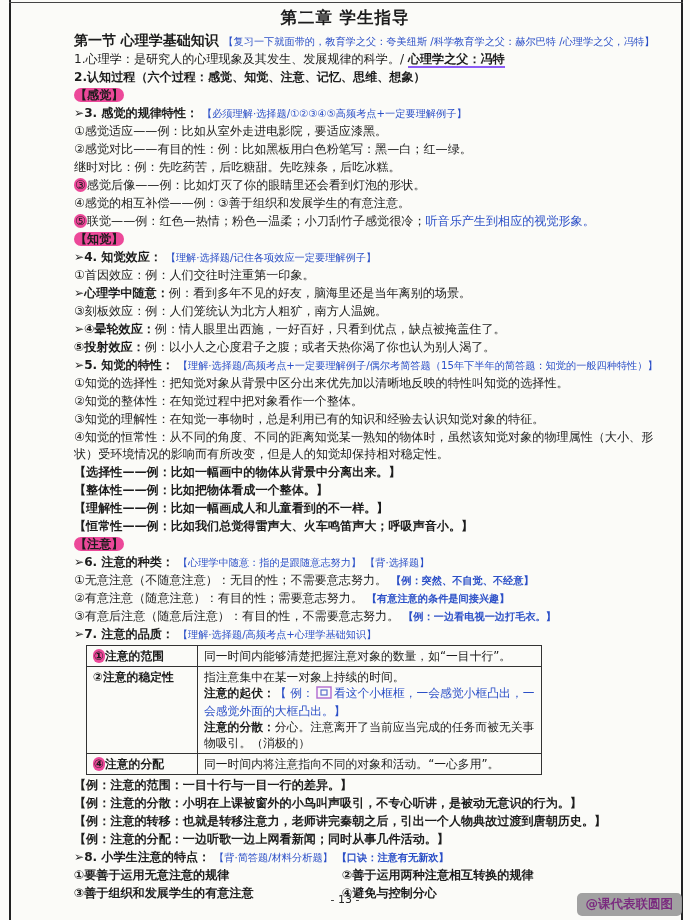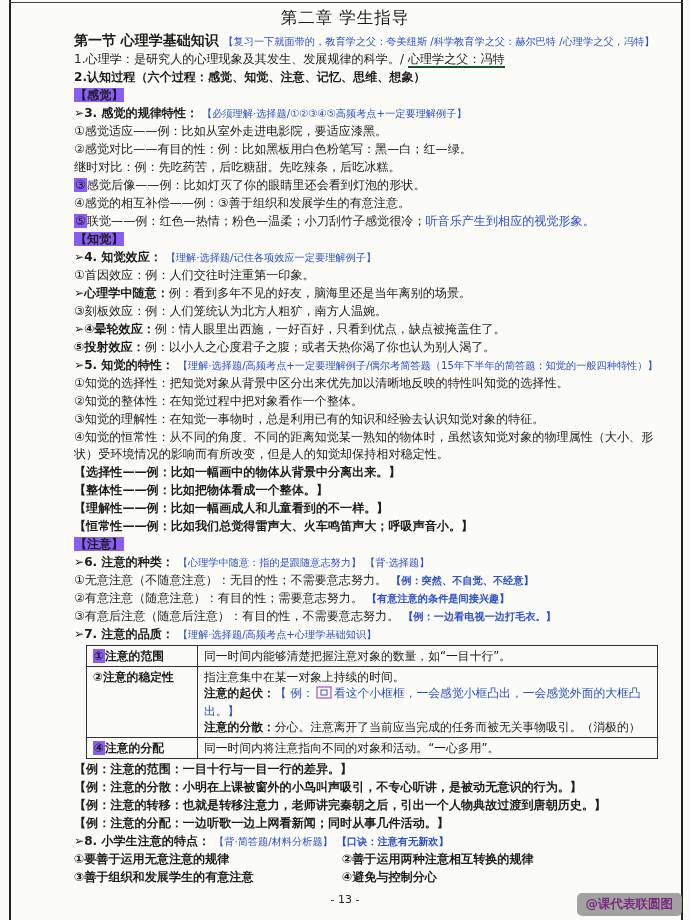--- a/index.html
+++ b/index.html
@@ -4,37 +4,37 @@
 <style>
   html,body { margin:0; padding:0; background:#e9e9e7; }
   .page {
     position:relative; width:690px; height:920px; margin:0 auto;
     background:#fbfbf8; overflow:hidden; color:#1c1c1c;
     font-family:"DejaVu Sans","Liberation Sans",sans-serif;
   }
   .border-left  { position:absolute; left:9px;  top:0; bottom:0; width:2px; background:#222; }
   .border-right { position:absolute; right:7px; top:0; bottom:0; width:2px; background:#222; }
   .border-top   { position:absolute; left:9px; right:7px; top:2px; height:1px; background:#444; }
-  .title { margin:7px 0 3px; text-align:center; font-size:16.5px; font-weight:normal; letter-spacing:1px; }
+  .title { margin:7px 0 3px; text-align:center; font-size:16.5px; font-weight:bold; letter-spacing:1px; }
   .content { padding:0 26px 0 74px; font-size:12.1px; line-height:17px; }
   .content p { margin:0 0 1px; }
   .b { font-weight:bold; }
   .blue { color:#2b4fc7; }
   .sm { font-size:10.2px; }
-  .hl { background:#8b5cf6; padding:0 1px; }
-  .underline-blue { border-bottom:2px solid #14532d; font-weight:normal; }
+  .hl { background:#ec4899; padding:0 1px;border-radius:7px; }
+  .underline-blue { border-bottom:2px solid #8b5cf6; font-weight:bold; }
   .sec-head { font-size:14px; }
   .sec-head .head-txt { font-weight:bold; }
   .h { margin-left:6px; }
   .li  { margin-left:24px; }
   .li2 { margin-left:84px; }
   .ex  { margin-left:14px; font-weight:bold; }
   .tagline { margin-left:4px; font-weight:bold; }
   .qtable {
-    border-collapse:collapse; margin:2px 0 2px 12px; width:572px;
+    border-collapse:collapse; margin:2px 0 2px 12px; width:456px;
     font-size:11.8px; line-height:16px;
   }
   .qtable td { border:1.2px solid #333; padding:2px 6px; vertical-align:top; }
   .qtable td.head { width:98px; font-weight:bold; white-space:nowrap; }
   .cellline { margin:0; }
   .nested-sq { display:inline-block; vertical-align:-2px; margin:0 2px; }
   .features span.fcol1 { display:inline-block; width:268px; }
   .pageno { position:absolute; bottom:14px; left:0; right:0; text-align:center; font-size:11px; color:#222; }
   .watermark {
     position:absolute; right:8px; bottom:4px; background:#9a9a9a; color:#701a75;

